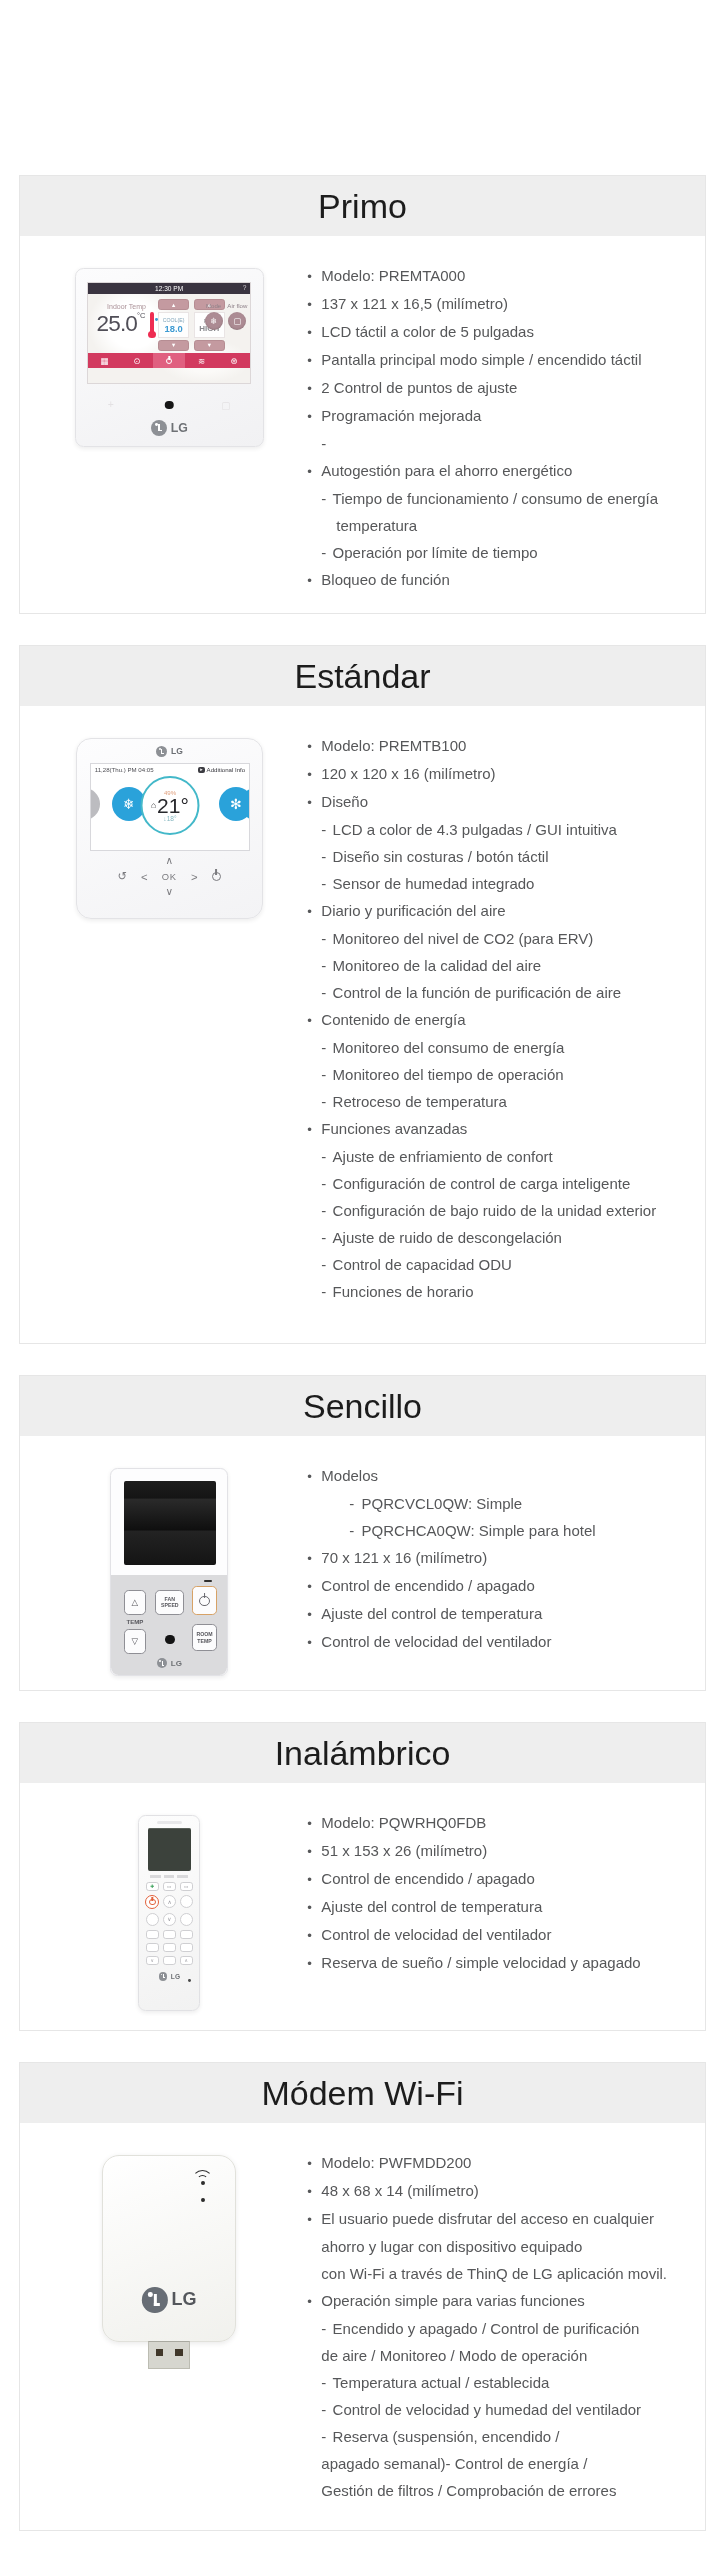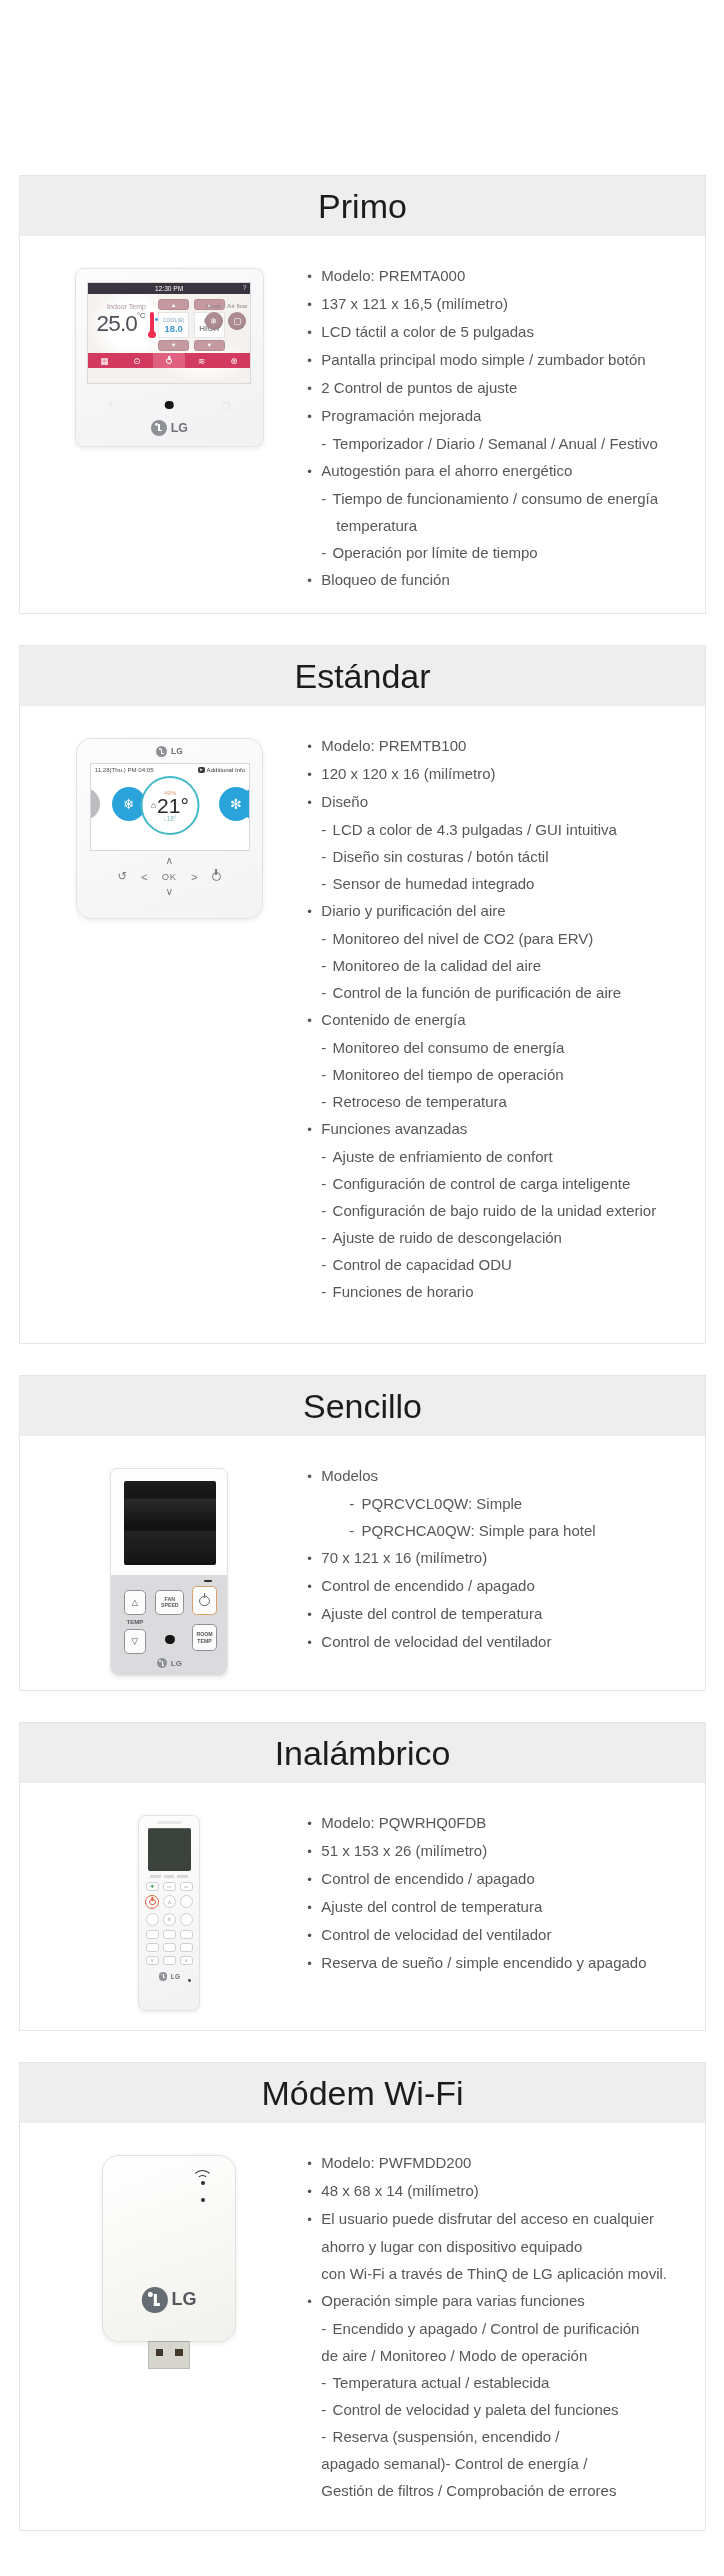--- a/index.html
+++ b/index.html
@@ -257,33 +257,32 @@
           <div class="li i-b">
             <span class="mk">•</span>
             <span>137 x 121 x 16,5 (milímetro)</span>
           </div>
           <div class="li i-b">
             <span class="mk">•</span>
             <span>LCD táctil a color de 5 pulgadas</span>
           </div>
           <div class="li i-b">
             <span class="mk">•</span>
-            <span>Pantalla principal modo simple / zumbador botón</span>
+            <span>Pantalla principal modo simple / encendido táctil</span>
           </div>
           <div class="li i-b">
             <span class="mk">•</span>
             <span>2 Control de puntos de ajuste</span>
           </div>
           <div class="li i-b">
             <span class="mk">•</span>
             <span>Programación mejorada</span>
           </div>
           <div class="li i-d">
             <span class="mk">-</span>
-            <span>Temporizador / Diario / Semanal / Anual / Festivo</span>
           </div>
           <div class="li i-b">
             <span class="mk">•</span>
             <span>Autogestión para el ahorro energético</span>
           </div>
           <div class="li i-d">
             <span class="mk">-</span>
             <span>Tiempo de funcionamiento / consumo de energía</span>
           </div>
           <div class="li i-c2">
@@ -571,21 +570,21 @@
           <div class="li i-b">
             <span class="mk">•</span>
             <span>Ajuste del control de temperatura</span>
           </div>
           <div class="li i-b">
             <span class="mk">•</span>
             <span>Control de velocidad del ventilador</span>
           </div>
           <div class="li i-b">
             <span class="mk">•</span>
-            <span>Reserva de sueño / simple encendido y apagado</span>
+            <span>Reserva de sueño / simple velocidad y apagado</span>
           </div>
         </div>
     </div>
   </section>
 
   <section class="card c-modem">
     <div class="card-header">
       <h2 class="card-title">Módem Wi-Fi</h2>
     </div>
     <div class="card-body">
@@ -641,21 +640,21 @@
           <div class="li i-c1">
             <span class="mk"></span>
             <span>de aire / Monitoreo  / Modo de operación</span>
           </div>
           <div class="li i-d">
             <span class="mk">-</span>
             <span>Temperatura actual / establecida</span>
           </div>
           <div class="li i-d">
             <span class="mk">-</span>
-            <span>Control de velocidad y paleta del funciones</span>
+            <span>Control de velocidad y humedad del ventilador</span>
           </div>
           <div class="li i-d">
             <span class="mk">-</span>
             <span>Reserva (suspensión, encendido /</span>
           </div>
           <div class="li i-c1">
             <span class="mk"></span>
             <span>apagado semanal)- Control de energía /</span>
           </div>
           <div class="li i-c1">

